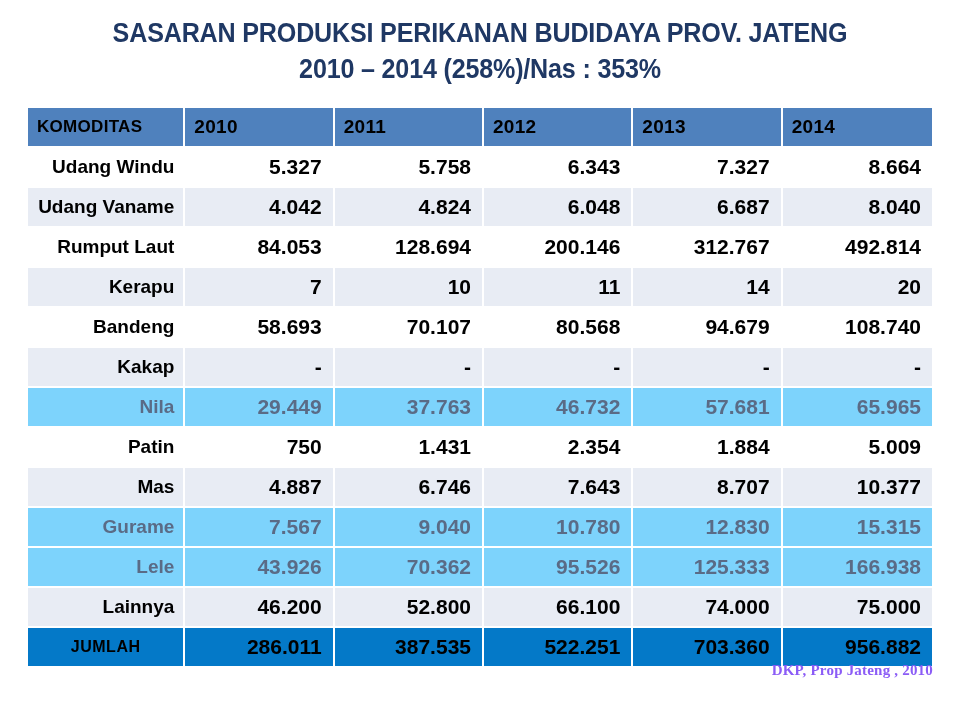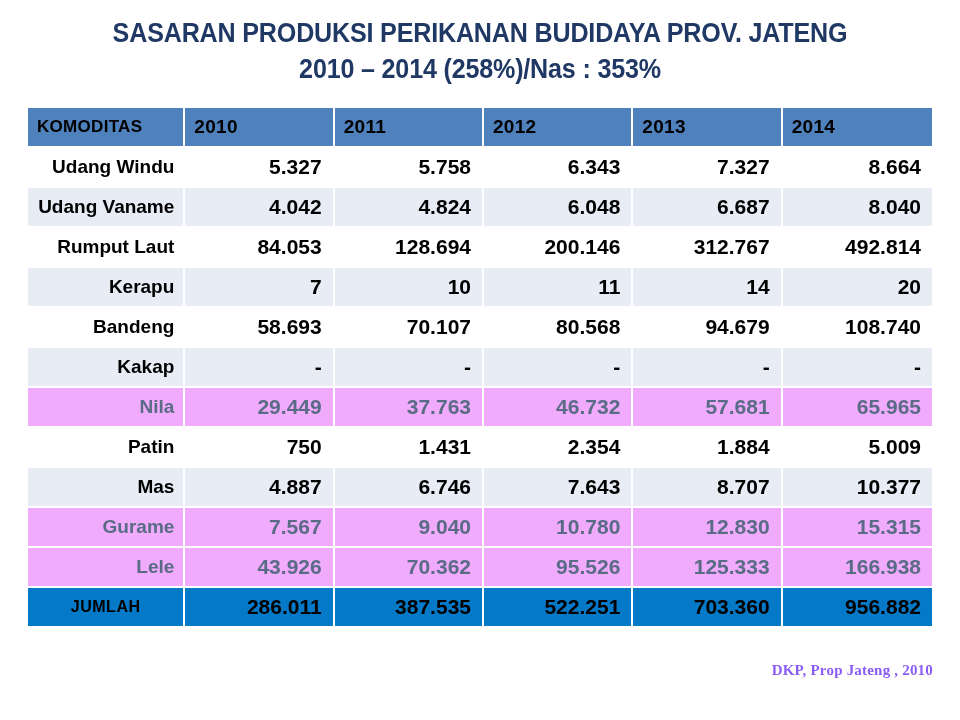--- a/index.html
+++ b/index.html
@@ -91,21 +91,21 @@
     text-align: right;
     font-size: 21px;
     padding-right: 11px;
   }
 
   tbody tr.odd  td { background: #ffffff; }
   tbody tr.even td { background: #e8ecf4; }
 
   
   tbody tr.hl td {
-    background: #f0abfc;
+    background: #7dd3fc;
     color: #5a6b86;
     border-right-color: #ffffff;
     border-bottom-color: #ffffff;
   }
 
   
   tbody tr.total td {
     background: #0479c8;
     color: #000000;
     border-bottom: none;
@@ -238,20 +238,28 @@
           <td class="num">15.315</td>
         </tr>
         <tr class="hl">
           <td class="name">Lele</td>
           <td class="num">43.926</td>
           <td class="num">70.362</td>
           <td class="num">95.526</td>
           <td class="num">125.333</td>
           <td class="num">166.938</td>
         </tr>
+        <tr class="even">
+          <td class="name">Lainnya</td>
+          <td class="num">46.200</td>
+          <td class="num">52.800</td>
+          <td class="num">66.100</td>
+          <td class="num">74.000</td>
+          <td class="num">75.000</td>
+        </tr>
         <tr class="total">
           <td class="name">JUMLAH</td>
           <td class="num">286.011</td>
           <td class="num">387.535</td>
           <td class="num">522.251</td>
           <td class="num">703.360</td>
           <td class="num">956.882</td>
         </tr>
       </tbody>
   </table>

